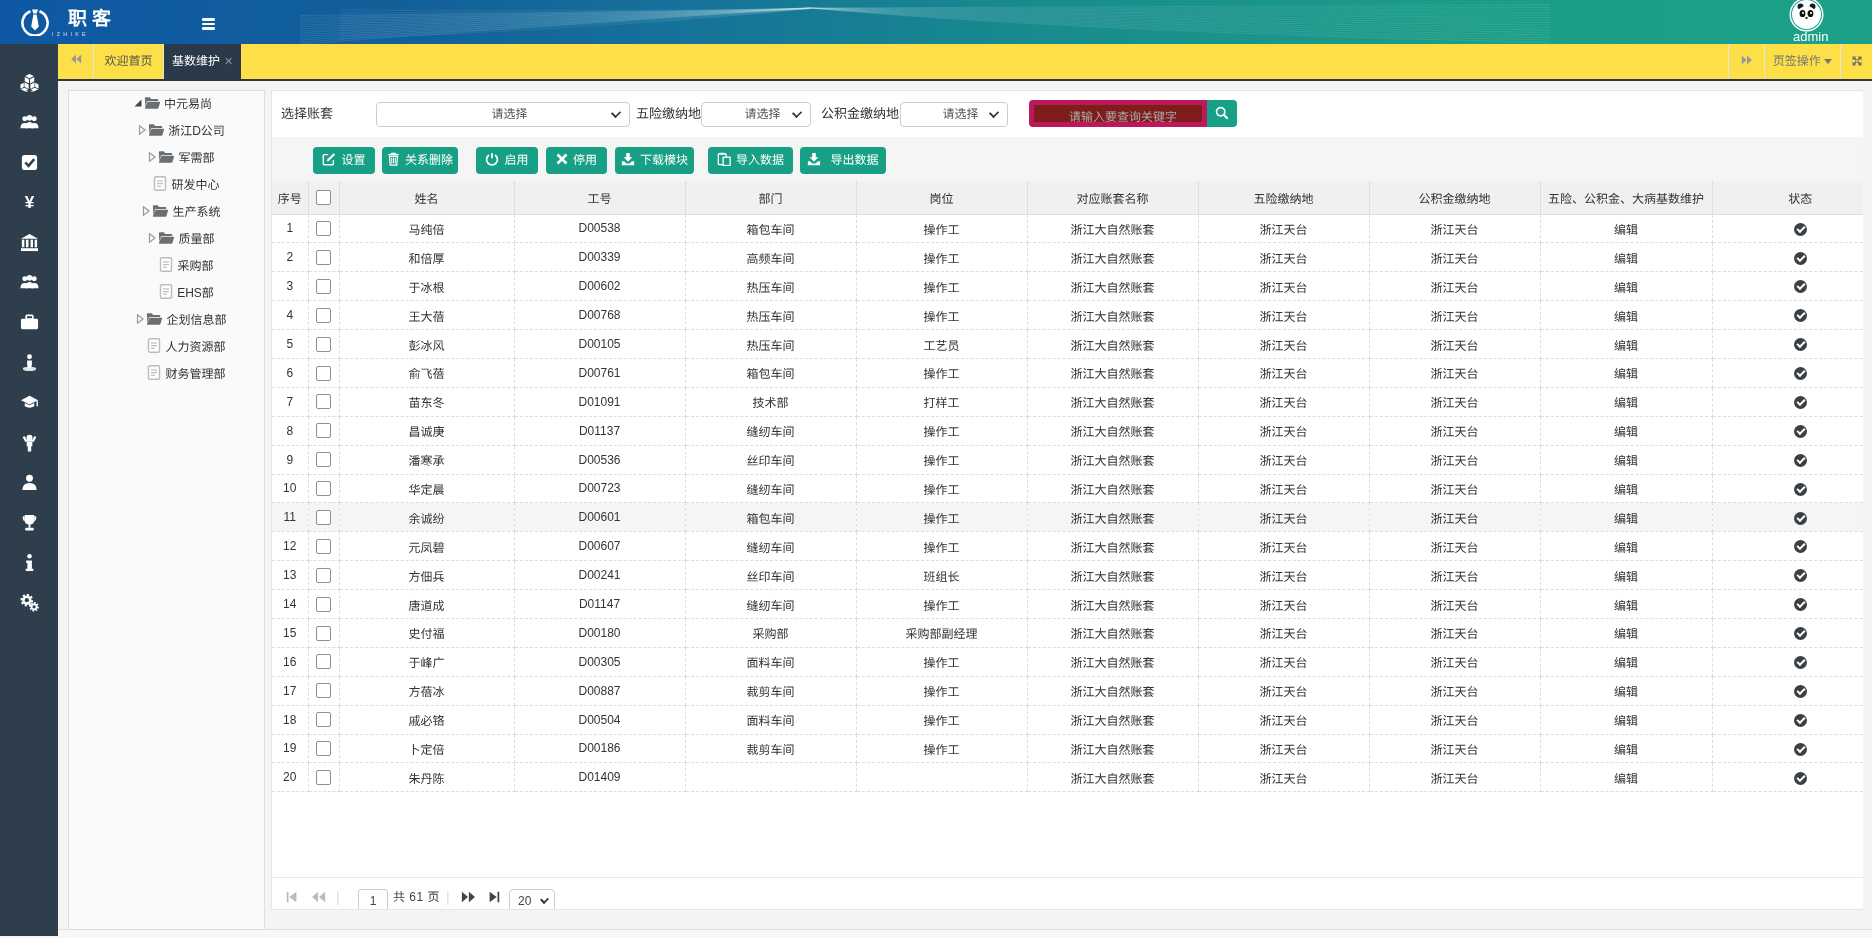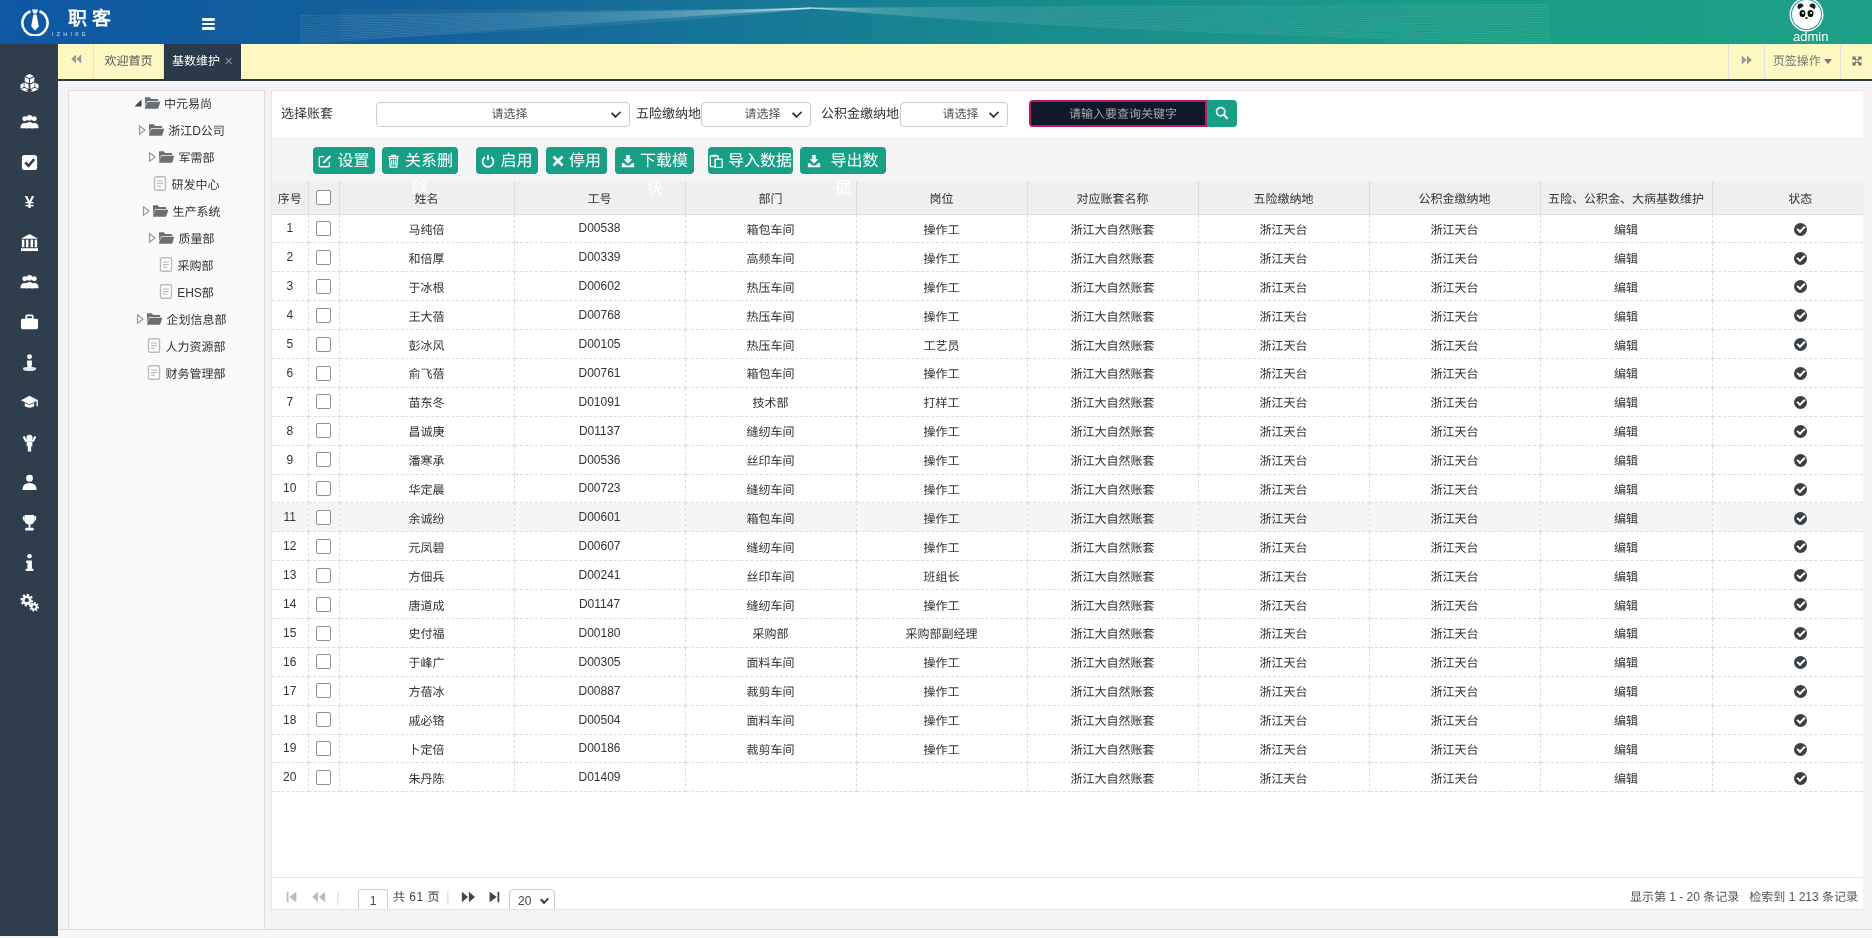--- a/index.html
+++ b/index.html
@@ -19,21 +19,21 @@
 .hamburger span { display:block; height:2.5px; background:#fff; margin-bottom:2px; border-radius:1px; }
 .admin-box { position:absolute; left:1785px; top:0; height:44px; display:flex; align-items:center;flex-direction:column; }
 .avatar { width:29px; height:29px; border-radius:50%; background:#fff; overflow:hidden; position:relative; box-shadow:0 0 0 1px #1e9c86,0 0 0 2.5px #fff; }
 .admin-name { color:#fff; font-size:13px; margin-left:8px; }
 
 
 .sidebar { position:absolute; left:0; top:44px; width:58px; height:892px; background:#2f3e4d; }
 .sidebar .sicon { position:absolute; left:0; width:58px; text-align:center; color:#fff; }
 
 
-.tabbar { position:absolute; left:58px; top:44px; width:1814px; height:37px; background:#fef9c3; border-bottom:2px solid #2b3a4a; }
+.tabbar { position:absolute; left:58px; top:44px; width:1814px; height:37px; background:#fde047; border-bottom:2px solid #2b3a4a; }
 .tabbar .tb-left-btn { position:absolute; left:0; top:0; width:36px; height:35px; border-right:1px solid #e4e4e4; text-align:center; line-height:35px; }
 .tab { position:absolute; top:0; height:35px; line-height:35px; text-align:center; font-size:12px; }
 .tab1 { left:36px; width:70px; border-right:1px solid #e4e4e4; color:#555; }
 .tab2 { left:106px; width:77px; background:#2b3a4a; color:#fff; }
 .tab2 .x { color:#8a949e; font-size:11px; margin-left:4px; }
 .tbr-sep { position:absolute; top:0; height:35px; border-left:1px solid #e4e4e4; }
 .tbr-item { position:absolute; top:0; height:35px; line-height:35px; text-align:center; color:#777; font-size:12px; }
 
 
 .treepanel { position:absolute; left:68px; top:90px; width:197px; height:840px; background:#fafafa; border:1px solid #ddd; padding-top:0;text-align:center; }
@@ -42,25 +42,25 @@
 .tnode .caret.open { color:#444; }
 .ticon { display:inline-block; vertical-align:-2px; margin-right:4px; }
 
 
 .mainpanel { position:absolute; left:271px; top:90px; width:1592px; height:820px; background:#fff; border:1px solid #e5e5e5; border-right:none; overflow:hidden; }
 .filterrow { position:relative; height:46px; background:#fff;text-align:center; }
 .filterrow .lbl { position:absolute; top:0; height:46px; line-height:46px; font-size:13px; color:#333; }
 .sel { position:absolute; top:11px; height:25px; border:1px solid #ccc; border-radius:4px; background:#fff; color:#555; font-size:12px; line-height:23px; padding-left:13px; }
 .sel .car { position:absolute; right:9px; top:8px; width:8px; height:8px; border-left:2px solid #333; border-bottom:2px solid #333; transform:rotate(-45deg) scale(1,.8); margin-top:-2px; }
 .searchwrap { position:absolute; top:9px; left:757px; }
-.searchinput { position:absolute; width:178px; height:27px; border:2px solid #be185d; border-radius:4px 0 0 4px; color:#aaa; font-size:12px; line-height:25px; padding-left:10px; background:#0f172a; }
+.searchinput { position:absolute; width:178px; height:27px; border:5px solid #be185d; border-radius:4px 0 0 4px; color:#aaa; font-size:12px; line-height:25px; padding-left:10px; background:#7f1d1d; }
 .searchbtn { position:absolute; left:178px; width:30px; height:27px; background:#17a086; border-radius:0 4px 4px 0; }
 
 .toolbar { position:relative; height:44px; background:#f5f5f5; }
-.tbtn { position:absolute; top:10px; height:27px; background:#17a086; color:#fff; border-radius:4px; font-size:16px; line-height:27px; text-align:center; }
+.tbtn { position:absolute; top:10px; height:27px; background:#17a086; color:#fff; border-radius:4px; font-size:12px; line-height:27px; text-align:center; }
 
 table.grid { border-collapse:collapse; table-layout:fixed; width:1616px; font-size:12px; }
 table.grid th { background:#f0f0f0; font-weight:normal; height:33px; border:1px solid #ddd; border-top:none; color:#333; }
 table.grid th:first-child { border-left:none; }
 table.grid th:last-child { border-right:none; }
 table.grid td { height:28.9px; border:1px dashed #ddd; text-align:center; color:#333; padding:0; overflow:hidden; }
 table.grid td:first-child { border-left:none; }
 table.grid td:last-child { border-right:none; }
 table.grid tr.hl td { background:#f5f5f5; }
 .cb { display:inline-block; width:15px; height:15px; border:1px solid #8f8f8f; border-radius:2px; background:#fff; vertical-align:middle; }
@@ -704,17 +704,16 @@
 <div class="pgi" style="left:174px;color:#ddd">|</div>
 <div class="pgi" style="left:188px"><svg width="16" height="14" viewBox="0 0 18 16" style="vertical-align:-2px">
           <path d="M2 2 L2 14 L9 8 Z" fill="#444"></path>
           <path d="M10 2 L10 14 L17 8 Z" fill="#444"></path>
         </svg></div>
 <div class="pgi" style="left:215px"><svg width="14" height="14" viewBox="0 0 16 16" style="vertical-align:-2px">
           <path d="M3 2 L3 14 L11 8 Z" fill="#444"></path>
           <rect x="12" y="2" width="2" height="12" fill="#444"></rect>
         </svg></div>
 <div class="pgi" style="left:237px;top:6px;height:24px"><span style="display:inline-block;width:46px;height:24px;border:1px solid #ccc;border-radius:4px;line-height:22px;font-size:12px;background:#fff;padding-left:8px;position:relative">20<span style="position:absolute;right:6px;top:8px;width:7px;height:7px;border-left:2px solid #333;border-bottom:2px solid #333;transform:rotate(-45deg) scale(1,.8);margin-top:-2px"></span></span></div>
-<div class="pg-right">显示第 1 - 20 条记录&nbsp;&nbsp;&nbsp;检索到 1 213 条记录</div>
 </div>
 </div>
 
 <div class="footerstrip"></div>
 
 </body></html>

